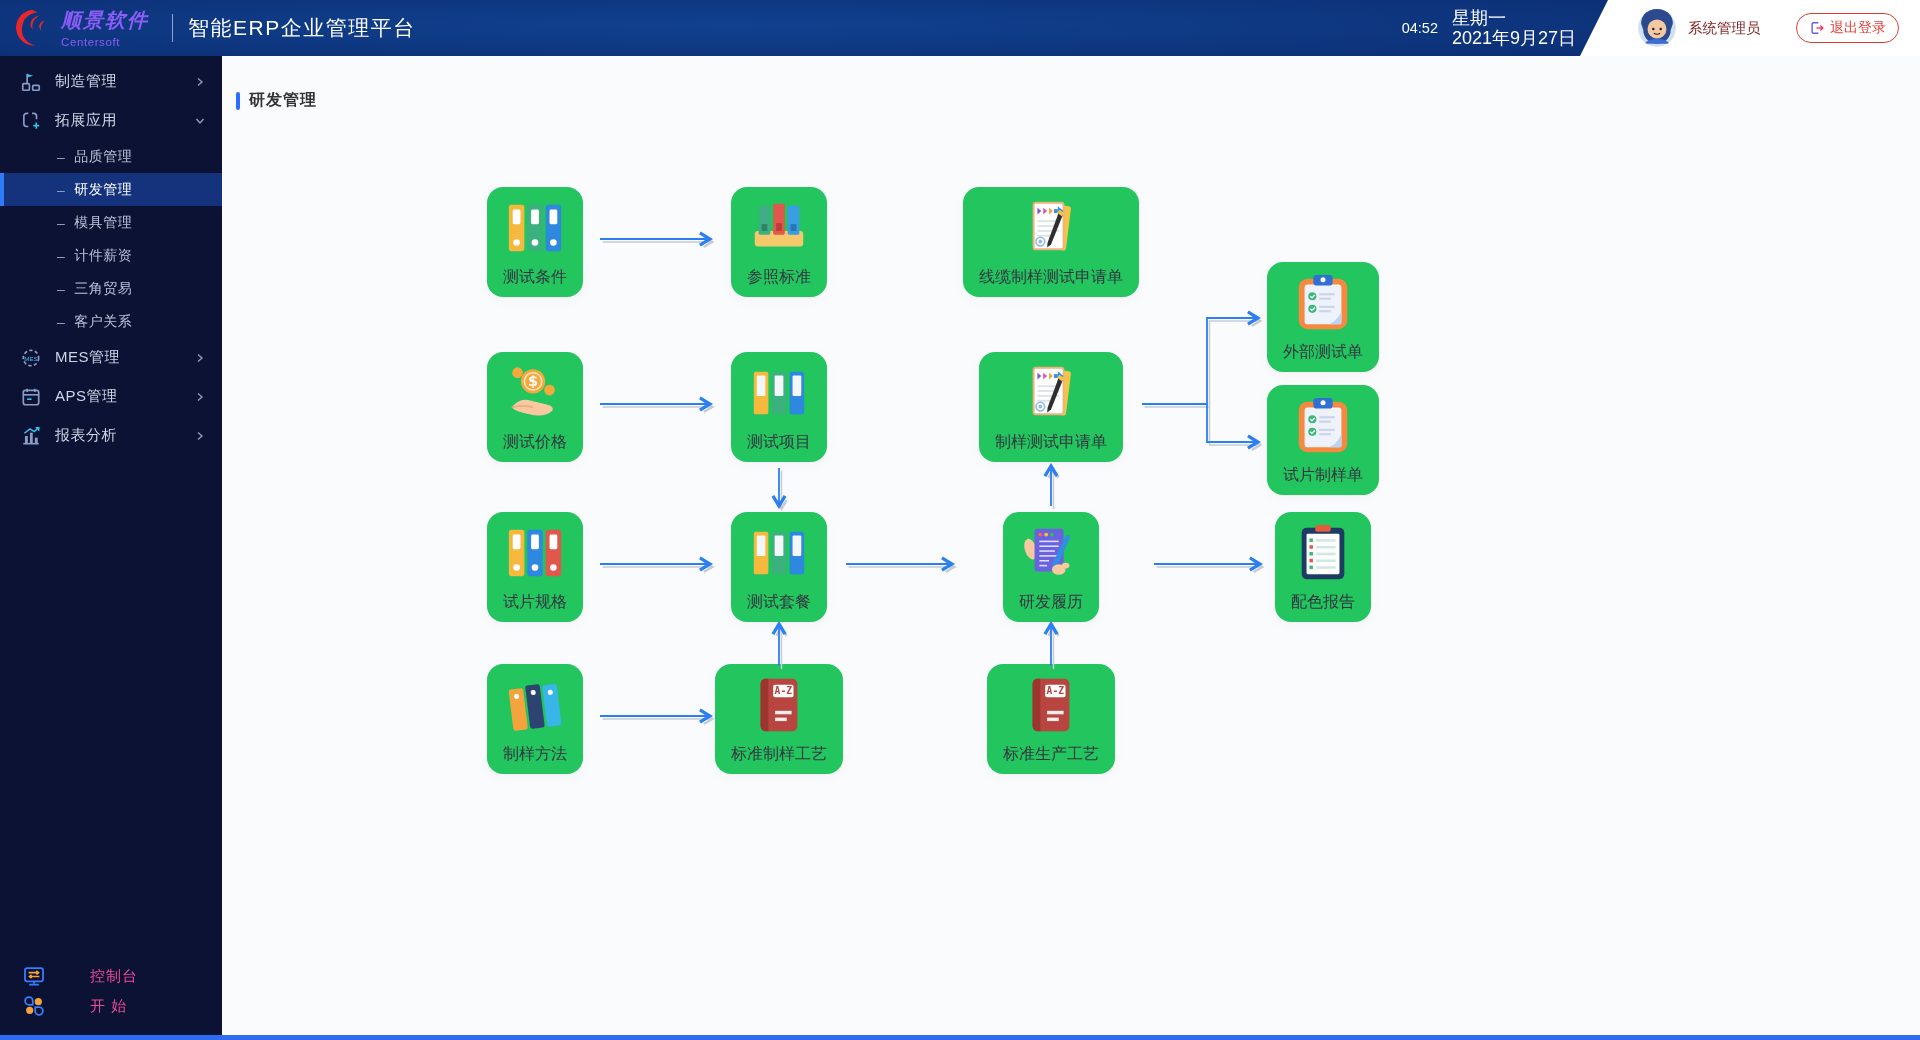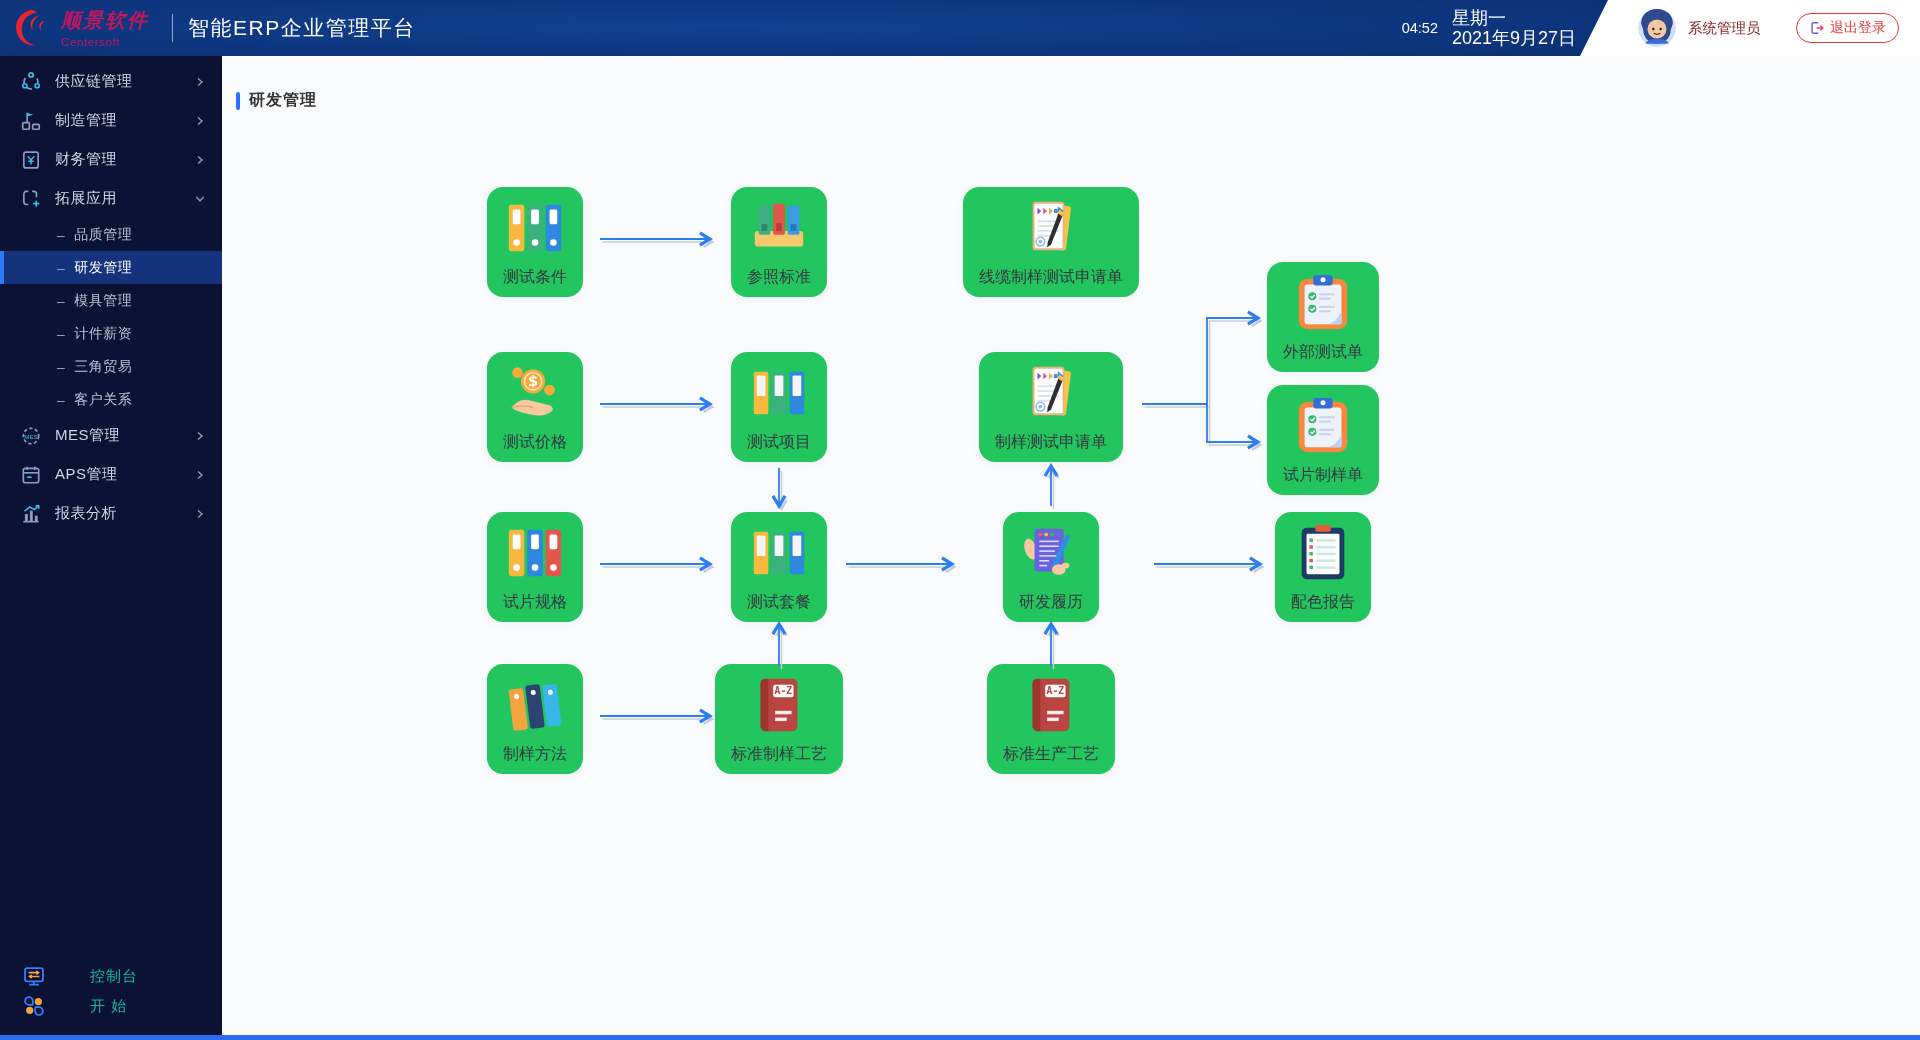--- a/index.html
+++ b/index.html
@@ -3,21 +3,21 @@
 <meta charset="utf-8">
 <style>
   html,body{margin:0;padding:0;width:1920px;height:1040px;overflow:hidden;
     font-family:"Liberation Sans",sans-serif;background:#fff;position:relative;}
   
   .topbar{position:absolute;left:0;top:0;width:1920px;height:56px;background:#fff;z-index:20;}
   .topbar-blue{position:absolute;left:0;top:0;width:1920px;height:56px;
     background:radial-gradient(120% 170% at 38% 45%, #11418f 0%, #0b2d72 55%, #07204f 100%);
     clip-path:polygon(0 0,1608px 0,1580px 56px,0 56px);}
   .logo-icon{position:absolute;left:10px;top:6px;width:44px;height:44px;}
-  .logo-text{position:absolute;left:61px;top:7px;color:#be185d;}
+  .logo-text{position:absolute;left:61px;top:7px;color:#8b5cf6;}
   .logo-title{font-size:20px;font-weight:bold;letter-spacing:2px;font-style:italic;}
   .logo-sub{font-size:11.5px;margin-top:2px;letter-spacing:.6px;}
   .hdr-divider{position:absolute;left:172px;top:14px;width:1px;height:28px;background:rgba(255,255,255,.55);}
   .app-title{position:absolute;left:188px;top:0;line-height:56px;font-size:21px;color:#fff;letter-spacing:1.5px;}
   .tabs{position:absolute;left:506px;top:0;height:56px;display:flex;}
   .tab{width:132px;text-align:center;line-height:56px;font-size:15px;color:#f0f4fb;cursor:pointer;}
   .tab.active{background:rgba(4,16,48,.62);color:#fff;}
   .hdr-time{position:absolute;left:1383px;top:0;width:55px;line-height:56px;font-size:14.5px;color:#fff;text-align:right;}
   .hdr-date{position:absolute;left:1452px;top:8px;color:#fff;font-size:18px;line-height:20px;}
   .avatar{position:absolute;left:1638px;top:9px;width:38px;height:38px;border-radius:50%;overflow:hidden;cursor:pointer;}
@@ -31,21 +31,21 @@
   .side-item{height:39px;display:flex;align-items:center;padding:0 16px 0 20px;color:#cdd5e6;font-size:15px;cursor:pointer;}
   .side-icon{width:22px;height:22px;margin-right:13px;flex:none;}
   .side-icon svg,.foot-icon svg,.node-icon svg,.chev svg{width:100%;height:100%;display:block;}
   .side-label{flex:1;letter-spacing:.5px;}
   .chev{width:12px;height:12px;flex:none;}
   .sub-item{height:33px;display:flex;align-items:center;padding-left:57px;font-size:14px;color:#bac3d9;cursor:pointer;position:relative;letter-spacing:.5px;}
   .sub-dash{margin-right:9px;color:#8d9cc4;}
   .sub-item.selected{background:#15337c;color:#fff;}
   .sub-item.selected::before{content:"";position:absolute;left:0;top:0;bottom:0;width:4px;background:#2f7bf7;}
   .side-footer{position:absolute;left:0;bottom:14px;width:100%;}
-  .foot-item{height:30px;display:flex;align-items:center;padding-left:22px;color:#14b8a6;font-size:15px;cursor:pointer;letter-spacing:1px;}
+  .foot-item{height:30px;display:flex;align-items:center;padding-left:22px;color:#ec4899;font-size:15px;cursor:pointer;letter-spacing:1px;}
   .foot-icon{width:24px;height:24px;margin-right:44px;flex:none;}
   
   .main{position:absolute;left:222px;top:56px;right:0;bottom:5px;background:#fafbfd;overflow:hidden;z-index:1;}
   .page-title-wrap{position:absolute;left:14px;top:34px;display:flex;align-items:center;z-index:3;}
   .title-bar{width:4px;height:18px;background:#2e6bff;border-radius:2px;}
   .page-title{margin-left:9px;font-size:16px;color:#333;font-weight:600;letter-spacing:1px;}
   #diagram{position:absolute;inset:0;}
   .node{position:absolute;transform:translateX(-50%);background:#22c55e;border-radius:16px;padding:10px 16px;
     box-shadow:0 3px 10px rgba(140,150,170,.08);z-index:1;cursor:pointer;}
   .node-icon{width:62px;height:62px;margin:0 auto;}
@@ -97,57 +97,27 @@
     </span>
     <span>退出登录</span>
   </div>
 </div>
 
 <div class="sidebar">
   <div class="side-menu" id="side-menu">
       <div class="side-item">
         <span class="side-icon">
           <svg viewBox="0 0 20 20" fill="none">
-            <circle cx="10" cy="10" r="6.3" stroke="#8d9cc4" stroke-width="1.5" stroke-dasharray="5.5 3.5"></circle>
-            <circle cx="10" cy="3.6" r="1.9" fill="#0c1233" stroke="#35c3f0" stroke-width="1.4"></circle>
-            <circle cx="4.4" cy="13.4" r="1.9" fill="#0c1233" stroke="#35c3f0" stroke-width="1.4"></circle>
-            <circle cx="15.6" cy="13.4" r="1.9" fill="#0c1233" stroke="#35c3f0" stroke-width="1.4"></circle>
-          </svg>
-        </span>
-        <span class="side-label">供应链管理</span>
-        <span class="chev">
-          <svg viewBox="0 0 12 12" fill="none">
-            <path d="M4 2.5 L8 6 L4 9.5" stroke="#8d9cc4" stroke-width="1.4"></path>
-          </svg>
-        </span>
-      </div>
-      <div class="side-item">
-        <span class="side-icon">
-          <svg viewBox="0 0 20 20" fill="none">
             <line x1="6.5" y1="2.5" x2="6.5" y2="11" stroke="#8d9cc4" stroke-width="1.5"></line>
             <path d="M6.5 2.8 L12 4.3 L6.5 5.8 Z" fill="#35c3f0"></path>
             <rect x="2.5" y="11.5" width="6" height="6" rx="1" stroke="#8d9cc4" stroke-width="1.5"></rect>
             <rect x="11.5" y="13" width="6" height="4.5" rx="1" stroke="#8d9cc4" stroke-width="1.5"></rect>
           </svg>
         </span>
         <span class="side-label">制造管理</span>
-        <span class="chev">
-          <svg viewBox="0 0 12 12" fill="none">
-            <path d="M4 2.5 L8 6 L4 9.5" stroke="#8d9cc4" stroke-width="1.4"></path>
-          </svg>
-        </span>
-      </div>
-      <div class="side-item">
-        <span class="side-icon">
-          <svg viewBox="0 0 20 20" fill="none">
-            <rect x="3.5" y="2.8" width="13" height="14.4" rx="1.8" stroke="#8d9cc4" stroke-width="1.5"></rect>
-            <path d="M7 6.5 L10 10 L13 6.5 M10 10 V14 M7.6 11.2 H12.4" stroke="#35c3f0" stroke-width="1.3"></path>
-          </svg>
-        </span>
-        <span class="side-label">财务管理</span>
         <span class="chev">
           <svg viewBox="0 0 12 12" fill="none">
             <path d="M4 2.5 L8 6 L4 9.5" stroke="#8d9cc4" stroke-width="1.4"></path>
           </svg>
         </span>
       </div>
       <div class="side-item">
         <span class="side-icon">
           <svg viewBox="0 0 20 20" fill="none">
             <path d="M7.5 3 H6 a2.5 2.5 0 0 0 -2.5 2.5 v7 a2.5 2.5 0 0 0 2.5 2.5 h1.5" stroke="#8d9cc4" stroke-width="1.5"></path>

